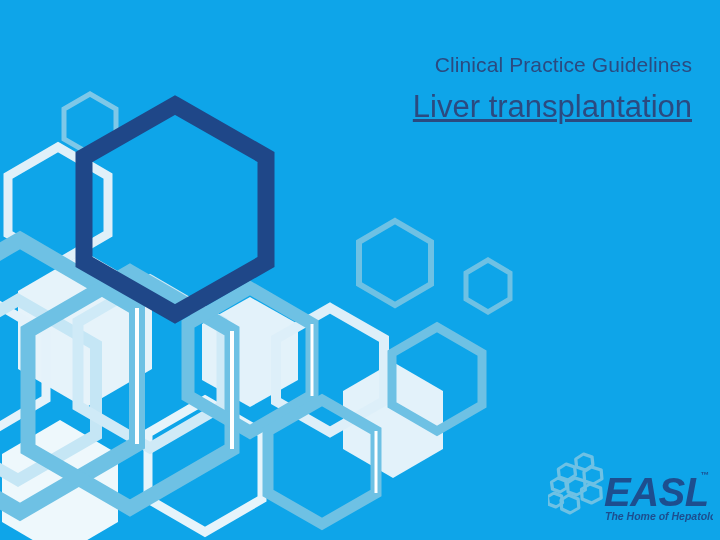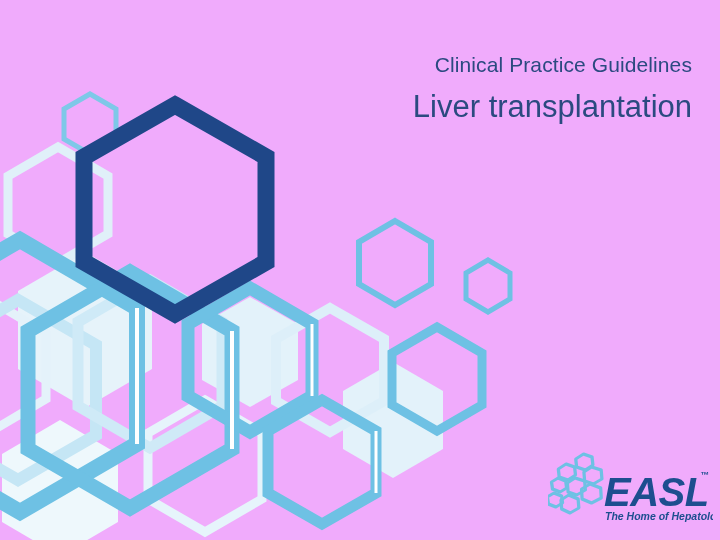--- a/index.html
+++ b/index.html
@@ -8,21 +8,21 @@
     padding: 0;
     background: #ffffff;
   }
   body {
     font-family: "Liberation Sans", sans-serif;
   }
   #slide {
     position: relative;
     width: 720px;
     height: 540px;
-    background: #f0abfc;
+    background: #0ea5e9;
     overflow: hidden;
   }
   #bg-art {
     position: absolute;
     left: 0;
     top: 0;
     width: 720px;
     height: 540px;
     pointer-events: none;
   }
@@ -44,20 +44,21 @@
     white-space: nowrap;
   }
   #main-title {
     font-size: 31px;
     line-height: 38px;
     color: #2b4a80;
     margin: 0;
     padding: 10px 0 0 0;
     font-weight: normal;
     white-space: nowrap;
+    text-decoration: underline;
   }
   #logo {
     position: absolute;
     left: 548px;
     top: 450px;
     width: 165px;
     height: 78px;
     z-index: 6;
     font-style: italic;
   }

